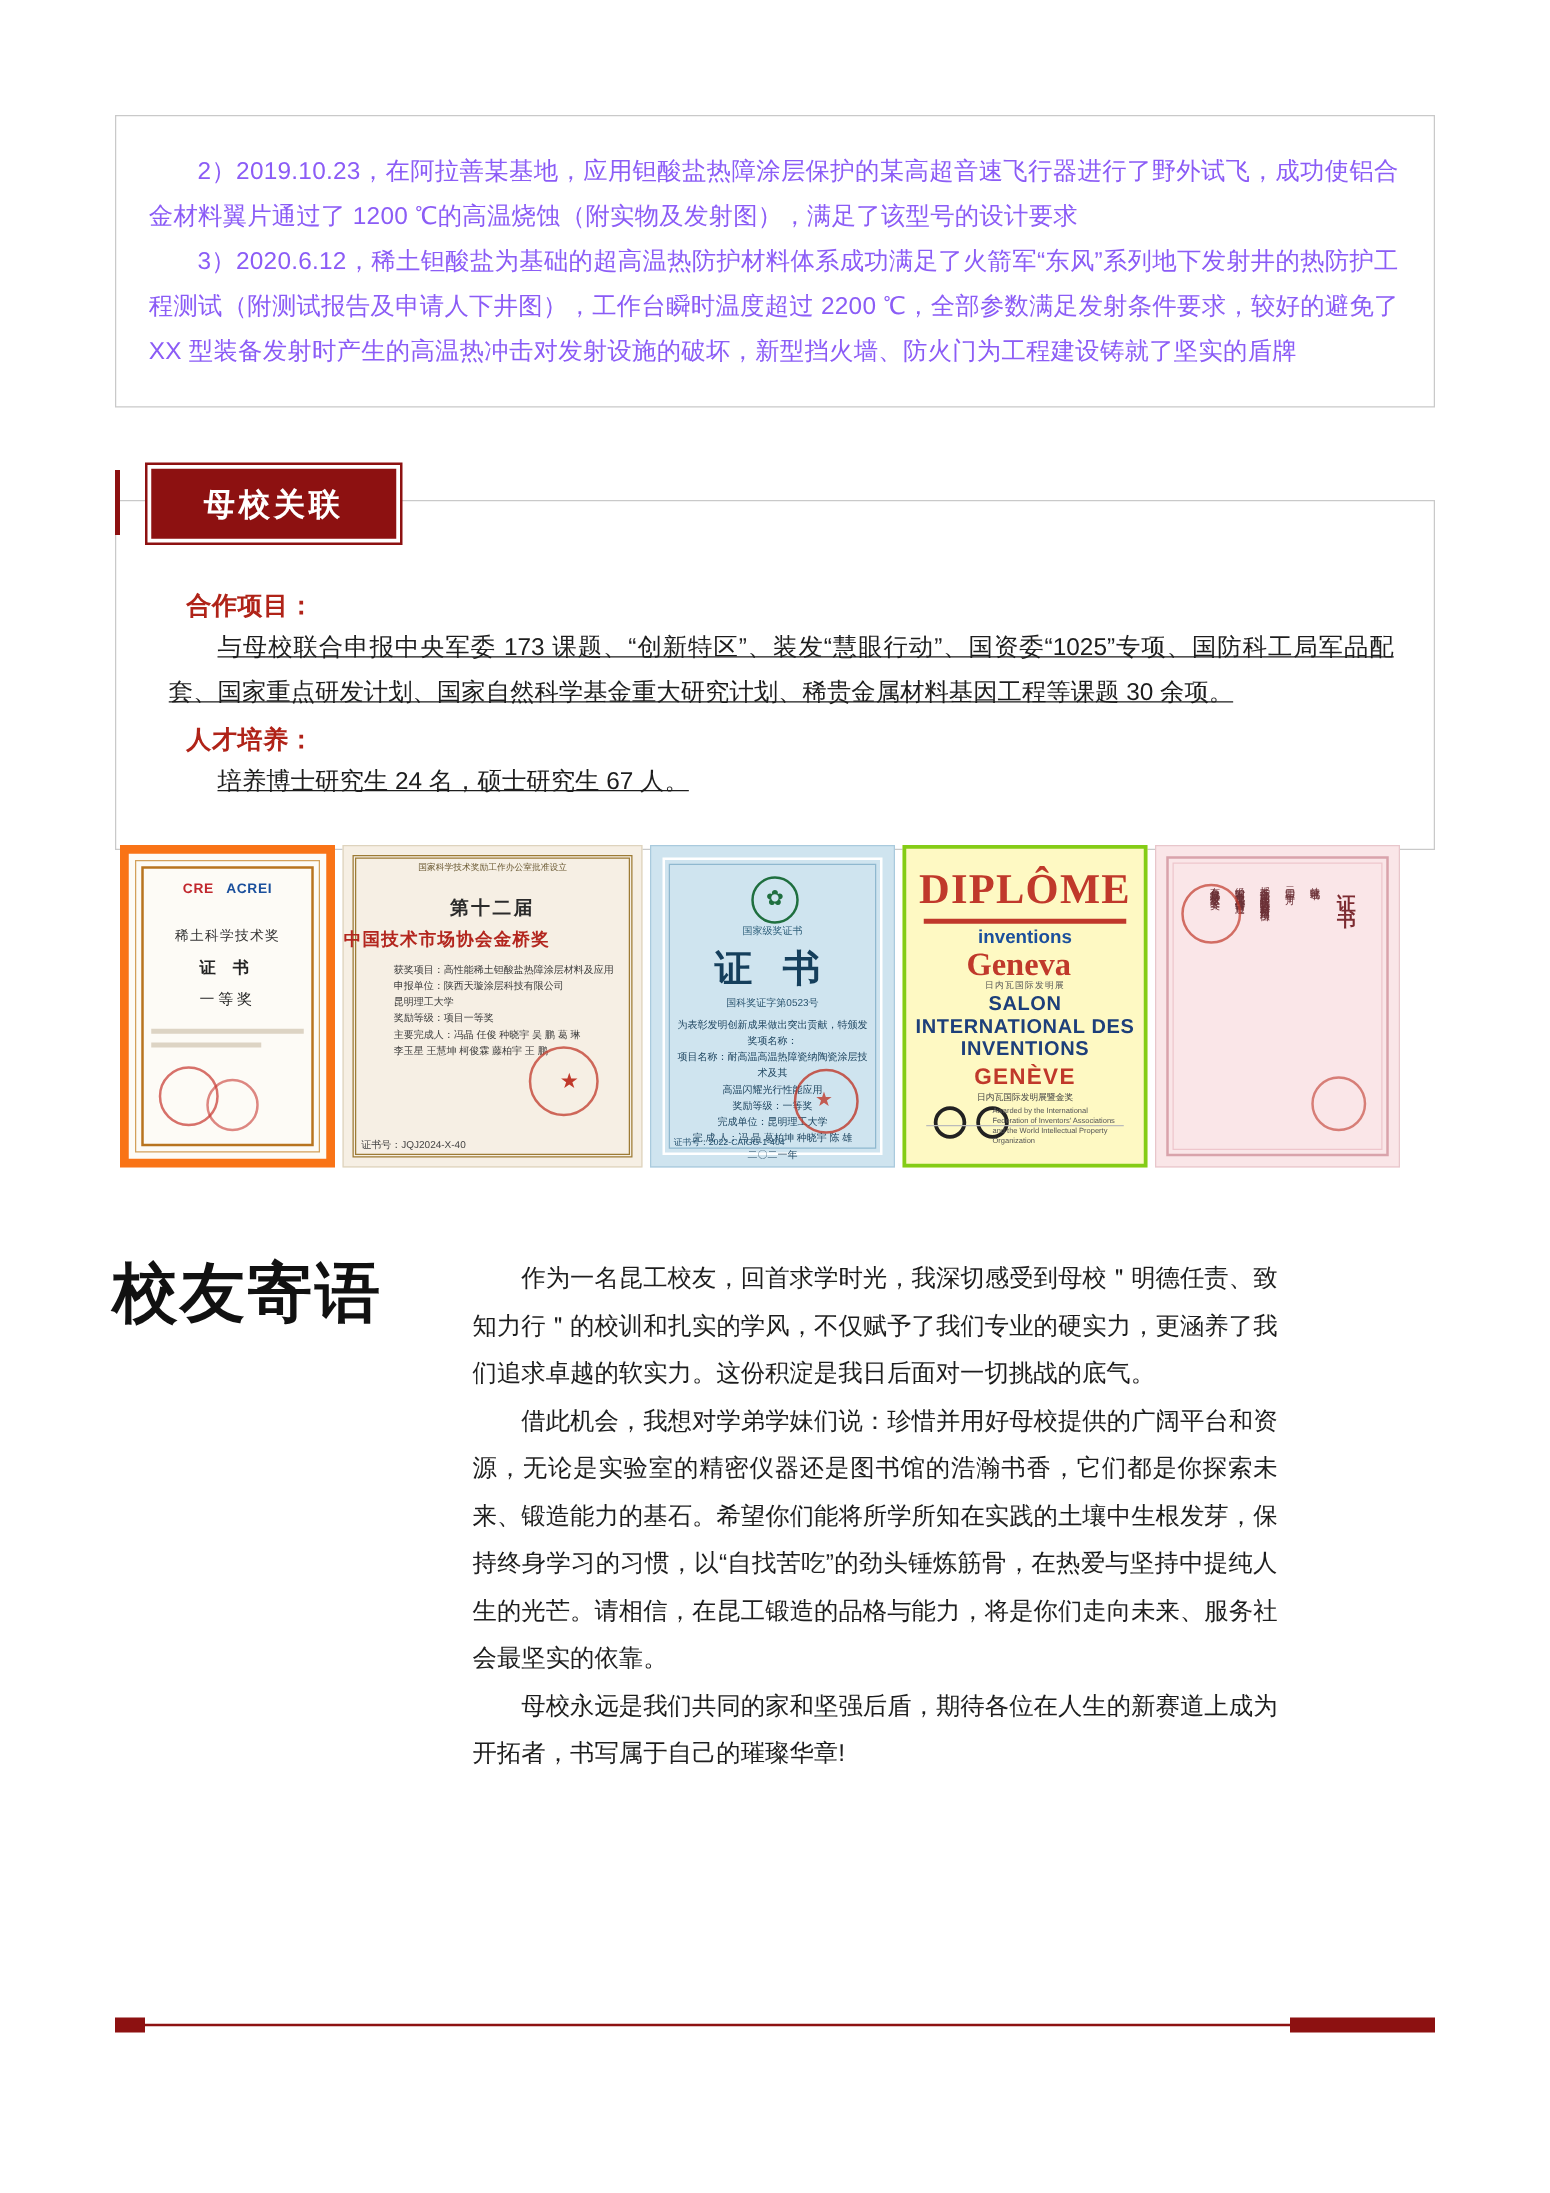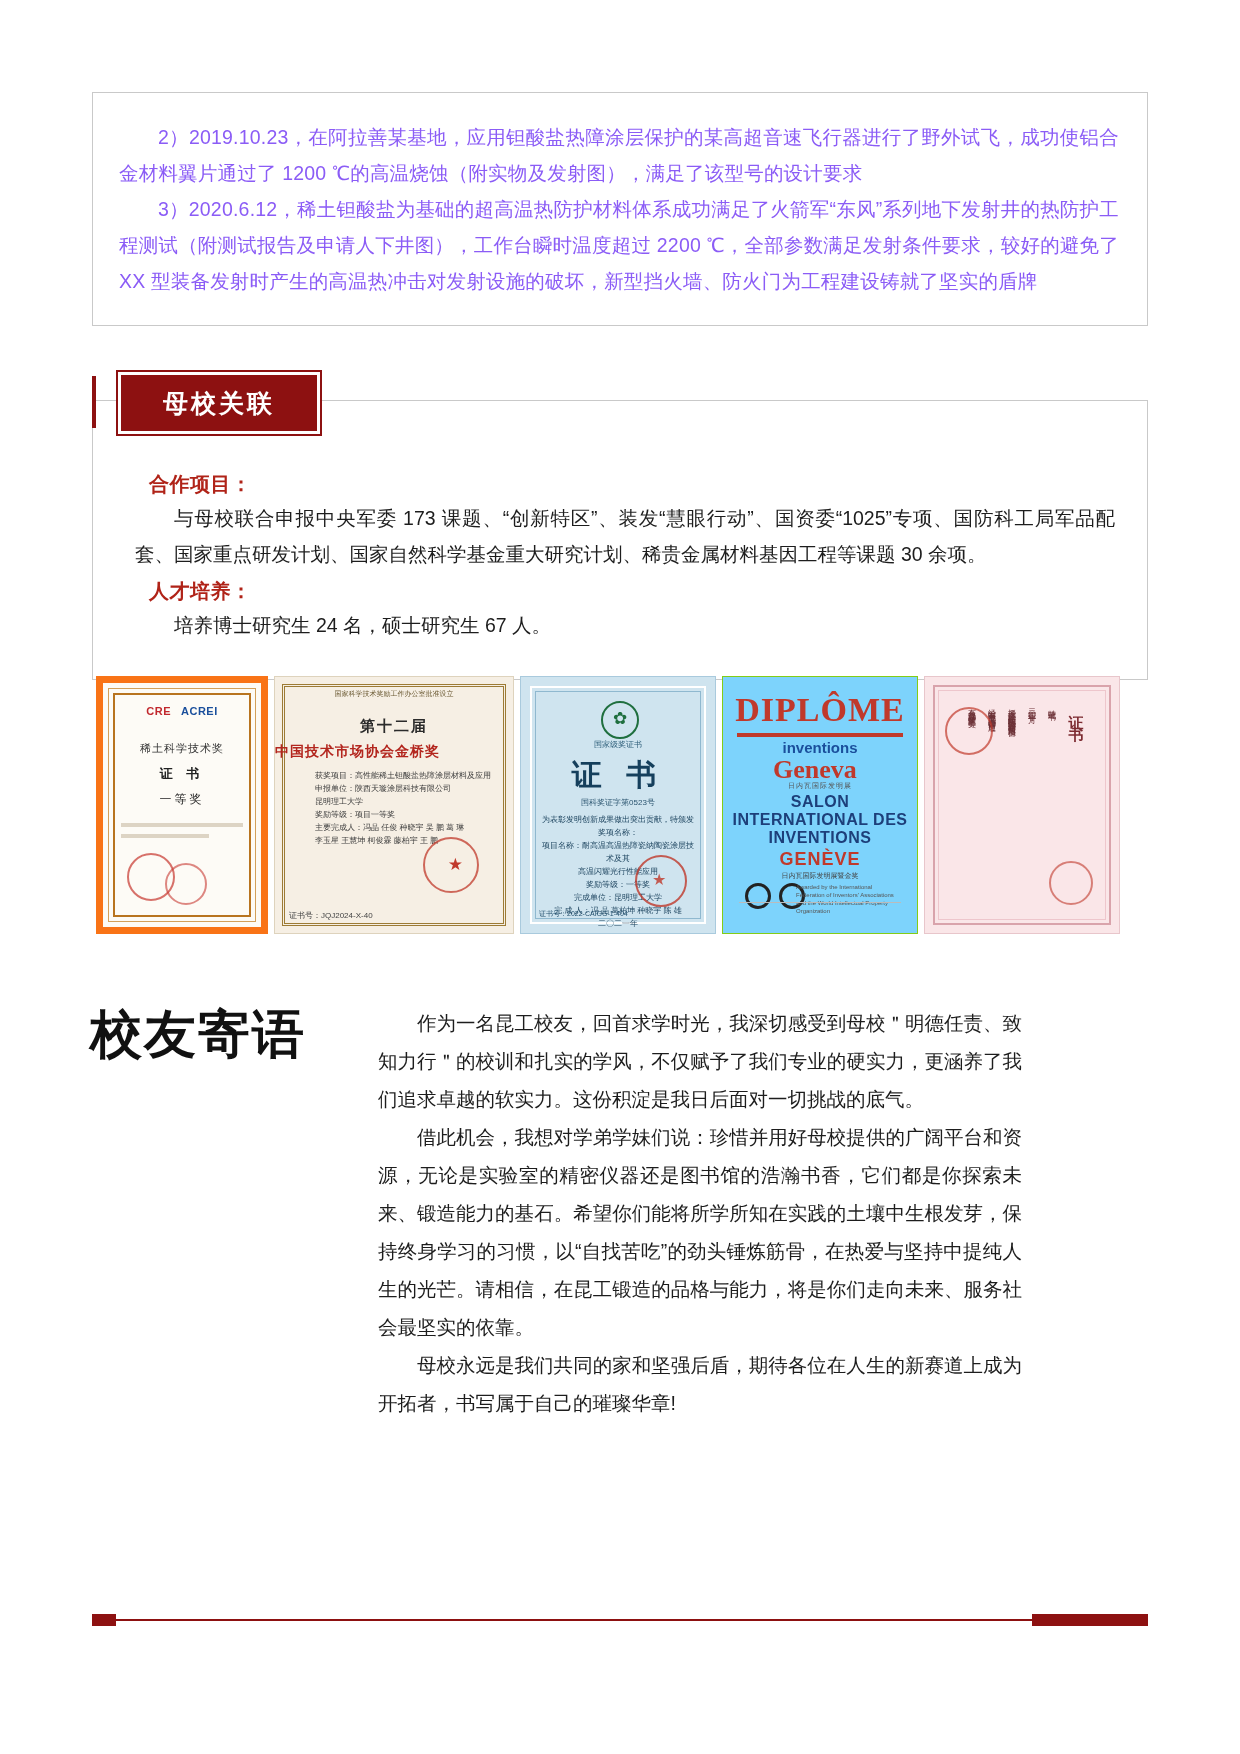--- a/index.html
+++ b/index.html
@@ -97,41 +97,42 @@
     font-weight: bold;
     margin: 0 0 2px 14px;
     letter-spacing: 0.5px;
   }
   .assoc-para {
     font-size: 19.5px;
     line-height: 36px;
     text-align: justify;
     margin: 0 0 6px 0;
     color: #1d1d1d;
+    text-decoration: underline;
   }
 
   
   .certs {
     position: absolute;
     left: 96px;
     top: 676px;
     width: 1048px;
     height: 258px;
     display: flex;
     gap: 6px;
   }
   .cert {
     position: relative;
     overflow: hidden;
     box-sizing: border-box;
   }
   .cert-c1 { width: 172px; background: #fdfbf6; border: 7px solid #f97316; }
   .cert-c2 { width: 240px; background: #f6efe4; border: 1px solid #ded3bd; padding-left: 40px; }
   .cert-c3 { width: 196px; background: #cfe4ef; border: 1px solid #a9cadd; }
-  .cert-c4 { width: 196px; background: #7dd3fc; border: 1px solid #84cc16; }
+  .cert-c4 { width: 196px; background: #fef9c3; border: 3px solid #84cc16; }
   .cert-c5 { width: 196px; background: #fae6e8; border: 1px solid #e8c6cb; }
 
   
   .c1-frame {
     position: absolute; inset: 10px;
     border: 2px solid #b8741f;
   }
   .c1-inner { position:absolute; inset: 5px; border: 1px solid #d3a05a; }
   .c1-logos {
     position: absolute; top: 22px; left: 0; right: 0;

